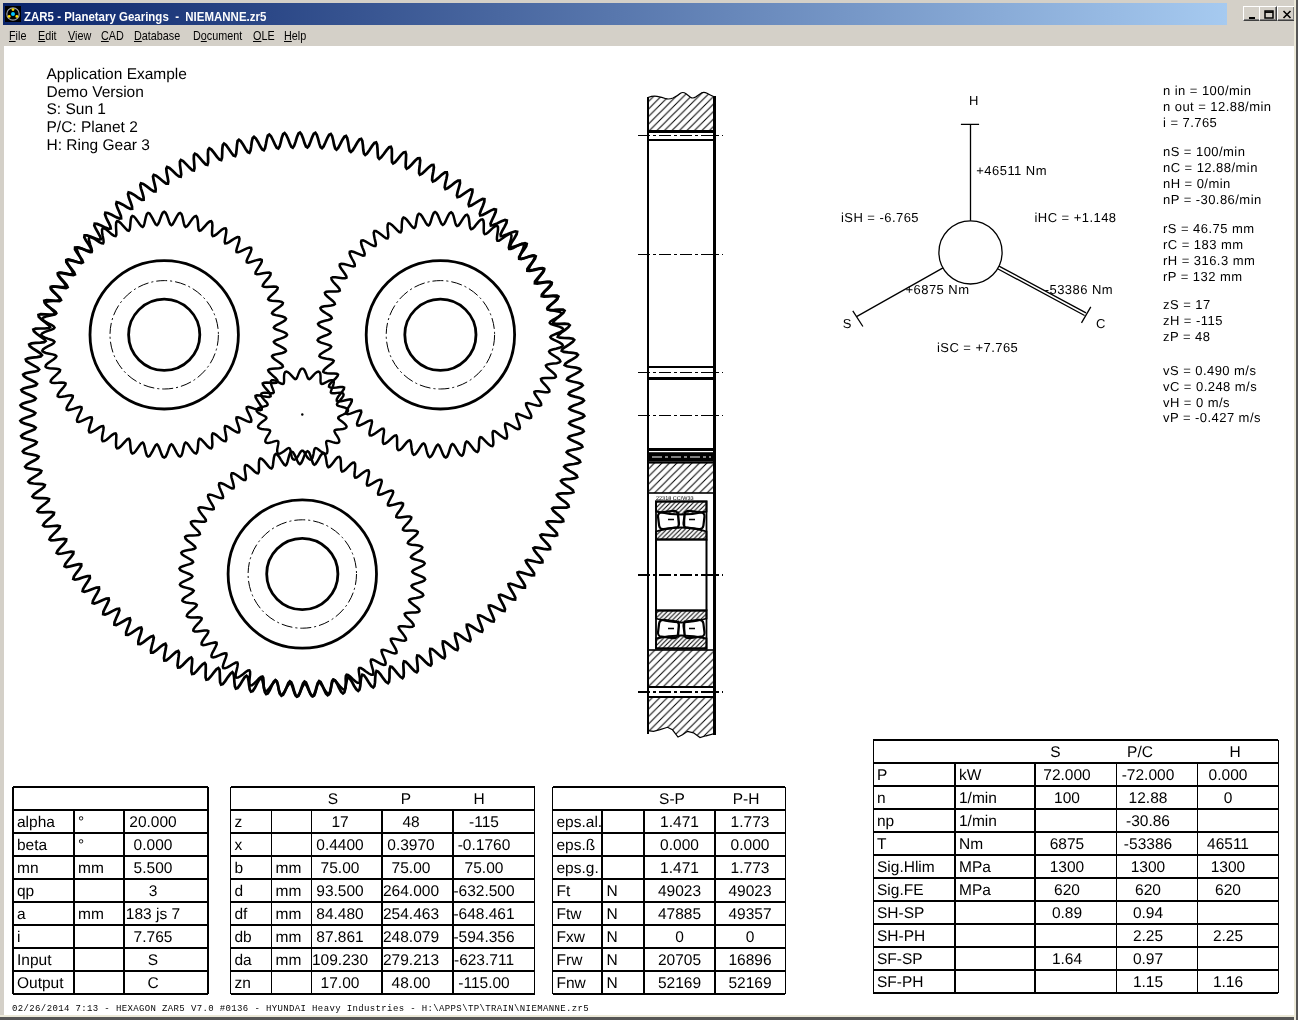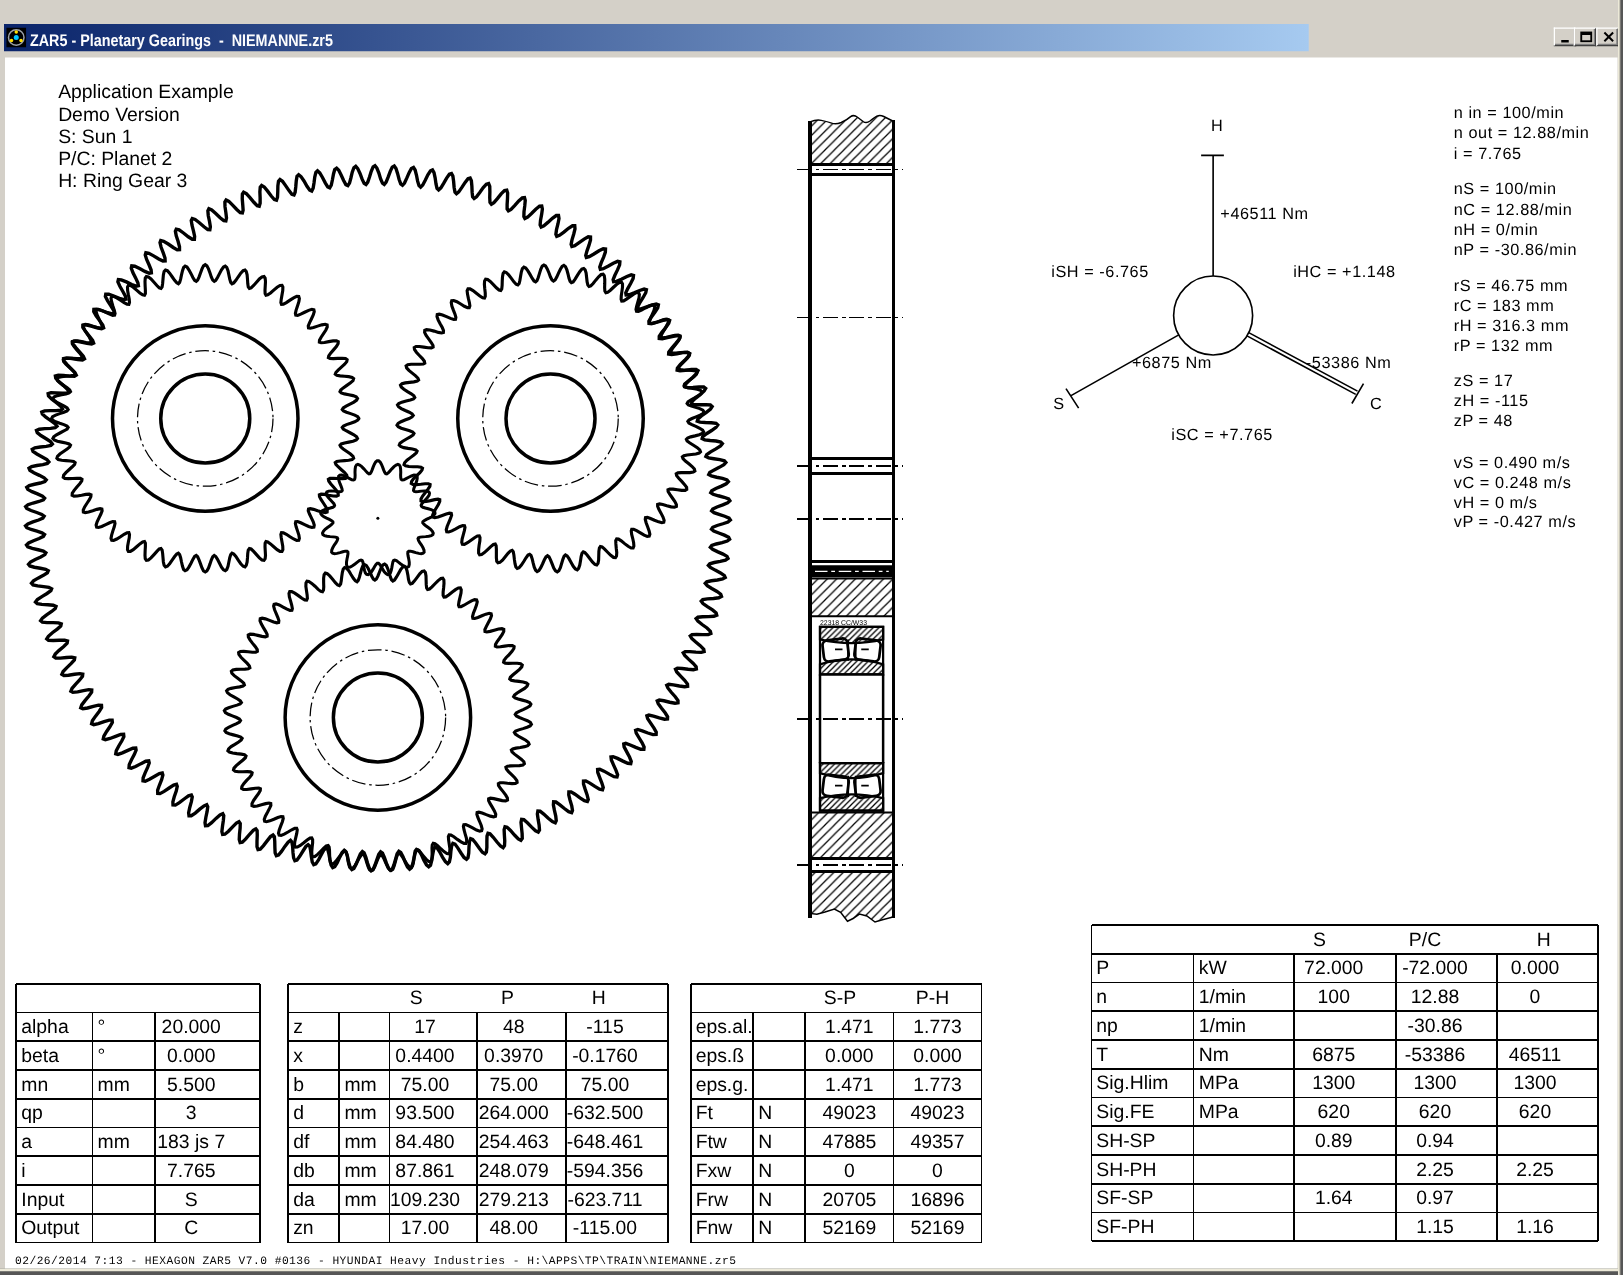--- a/index.html
+++ b/index.html
@@ -1,17 +1,17 @@
 <!DOCTYPE html>
 <html><head><meta charset="utf-8"><style>
 *{-webkit-font-smoothing:antialiased;}
 html,body{margin:0;padding:0;width:1298px;height:1020px;overflow:hidden;background:#d4d0c8;
 font-family:"Liberation Sans",sans-serif;-webkit-font-smoothing:antialiased;}
 #win{position:absolute;left:0;top:0;width:1298px;height:1020px;}
-#title{position:absolute;left:3px;top:19px;width:1044px;height:22px;transform:translateZ(0);
+#title{position:absolute;left:3px;top:3px;width:1224px;height:22px;transform:translateZ(0);
 background:linear-gradient(to right,#0a246a,#a6caf0);text-align:right;}
 #ttext{position:absolute;left:21px;top:6px;color:#fff;font-size:13.5px;font-weight:bold;transform:scaleX(0.85);transform-origin:0 50%;white-space:pre;opacity:0.99;}
 .wb{position:absolute;top:3px;width:16px;height:13px;background:#d4d0c8;
 border-top:1px solid #fff;border-left:1px solid #fff;border-right:1px solid #404040;border-bottom:1px solid #404040;
 box-shadow:inset -1px -1px 0 #808080;}
 #menubar{position:absolute;left:0px;top:25px;width:1295px;height:21px;background:#d4d0c8;transform:translateZ(0);}
 .mi{position:absolute;top:2.5px;font-size:13.5px;color:#000;transform:scaleX(0.8);transform-origin:0 50%;opacity:0.99;}
 #client{position:absolute;left:4px;top:46px;width:1290px;height:969px;background:#fff;}
 #status{position:absolute;left:12px;top:1004px;font-size:9px;letter-spacing:0.37px;color:#000;opacity:0.99;font-family:Liberation Mono, monospace;}
 #drawing{position:absolute;left:0;top:0;transform:translateZ(0);will-change:transform;}
@@ -36,20 +36,30 @@
           <path d="M3 9 L9 9" stroke="#000" stroke-width="2"></path>
         </svg></div>
     <div class="wb" style="left:1256px"><svg width="14" height="12">
           <rect x="3" y="2" width="8" height="7" fill="none" stroke="#000" stroke-width="1.5"></rect>
           <path d="M3 3.2 L11 3.2" stroke="#000" stroke-width="1.5"></path>
         </svg></div>
     <div class="wb" style="left:1274px"><svg width="14" height="12">
           <path d="M3.5 2 L10.5 9 M10.5 2 L3.5 9" stroke="#000" stroke-width="1.6"></path>
         </svg></div>
   </div>
+  <div id="menubar">
+      <span class="mi" style="left:8.9px"><u>F</u>ile</span>
+      <span class="mi" style="left:38.4px"><u>E</u>dit</span>
+      <span class="mi" style="left:68.4px"><u>V</u>iew</span>
+      <span class="mi" style="left:101.4px"><u>C</u>AD</span>
+      <span class="mi" style="left:134.2px"><u>D</u>atabase</span>
+      <span class="mi" style="left:193.0px">D<u>o</u>cument</span>
+      <span class="mi" style="left:252.5px"><u>O</u>LE</span>
+      <span class="mi" style="left:284.3px"><u>H</u>elp</span>
+    </div>
   <svg id="drawing" width="1298" height="1020" viewBox="0 0 1298 1020">
 <g fill="none" stroke="#000">
 <path d="M583.3 414.5 L584.3 416.0 L582.4 417.6 L578.3 419.0 L573.7 420.4 L570.2 421.8 L569.2 423.3 L571.0 424.8 L575.0 426.4 L579.5 428.1 L582.9 429.8 L583.7 431.4 L581.8 432.8 L577.7 434.1 L573.0 435.2 L569.4 436.4 L568.3 437.8 L570.1 439.4 L573.9 441.3 L578.4 443.3 L581.6 445.1 L582.4 446.8 L580.4 448.1 L576.2 449.1 L571.4 450.0 L567.8 451.0 L566.7 452.3 L568.3 454.0 L572.1 456.1 L576.4 458.3 L579.5 460.4 L580.2 462.0 L578.1 463.2 L573.9 464.0 L569.1 464.6 L565.4 465.4 L564.2 466.7 L565.8 468.5 L569.4 470.8 L573.6 473.2 L576.6 475.4 L577.2 477.1 L575.0 478.2 L570.8 478.8 L565.9 479.1 L562.2 479.7 L561.0 480.9 L562.4 482.8 L565.9 485.3 L570.0 487.9 L572.9 490.3 L573.4 492.1 L571.1 493.0 L566.9 493.3 L562.0 493.4 L558.3 493.8 L556.9 494.9 L558.3 496.9 L561.7 499.6 L565.6 502.4 L568.3 505.0 L568.7 506.7 L566.5 507.6 L562.2 507.7 L557.3 507.5 L553.6 507.7 L552.2 508.7 L553.4 510.8 L556.6 513.6 L560.4 516.7 L563.0 519.4 L563.3 521.2 L561.0 521.9 L556.7 521.7 L551.9 521.3 L548.1 521.3 L546.6 522.2 L547.8 524.3 L550.8 527.3 L554.4 530.6 L556.9 533.4 L557.1 535.2 L554.7 535.8 L550.5 535.4 L545.7 534.8 L541.9 534.5 L540.4 535.4 L541.4 537.6 L544.3 540.7 L547.7 544.2 L550.0 547.2 L550.1 549.0 L547.7 549.4 L543.5 548.8 L538.7 547.9 L535.0 547.4 L533.4 548.2 L534.3 550.4 L537.0 553.8 L540.2 557.4 L542.4 560.5 L542.4 562.3 L540.0 562.6 L535.8 561.8 L531.1 560.6 L527.4 560.0 L525.8 560.7 L526.6 562.9 L529.1 566.4 L532.1 570.2 L534.1 573.4 L534.0 575.2 L531.6 575.4 L527.4 574.3 L522.8 572.9 L519.1 572.0 L517.5 572.6 L518.1 574.9 L520.5 578.5 L523.2 582.5 L525.0 585.8 L524.9 587.6 L522.4 587.7 L518.3 586.4 L513.8 584.7 L510.2 583.6 L508.5 584.2 L509.0 586.5 L511.2 590.2 L513.7 594.3 L515.3 597.7 L515.1 599.5 L512.6 599.4 L508.6 597.9 L504.2 596.0 L500.6 594.7 L499.0 595.2 L499.3 597.5 L501.3 601.3 L503.6 605.6 L505.0 609.1 L504.6 610.9 L502.2 610.6 L498.3 608.9 L494.0 606.7 L490.5 605.3 L488.8 605.6 L489.1 608.0 L490.8 611.9 L492.8 616.3 L494.1 619.9 L493.6 621.6 L491.2 621.3 L487.4 619.3 L483.2 616.9 L479.8 615.3 L478.1 615.5 L478.2 617.9 L479.7 621.9 L481.5 626.4 L482.6 630.0 L482.0 631.8 L479.6 631.3 L475.9 629.1 L471.9 626.5 L468.6 624.7 L466.8 624.8 L466.8 627.2 L468.1 631.3 L469.7 635.9 L470.6 639.6 L469.9 641.2 L467.5 640.6 L464.0 638.3 L460.0 635.4 L456.9 633.5 L455.1 633.5 L455.0 635.9 L456.0 640.0 L457.4 644.7 L458.0 648.4 L457.3 650.1 L454.9 649.3 L451.5 646.8 L447.7 643.7 L444.7 641.6 L442.9 641.5 L442.7 643.9 L443.5 648.1 L444.6 652.8 L445.0 656.6 L444.2 658.2 L441.9 657.3 L438.6 654.6 L435.0 651.3 L432.1 649.0 L430.3 648.9 L429.9 651.2 L430.5 655.5 L431.3 660.2 L431.6 664.0 L430.6 665.6 L428.4 664.6 L425.3 661.7 L421.9 658.2 L419.1 655.7 L417.3 655.5 L416.8 657.8 L417.2 662.1 L417.7 666.9 L417.8 670.7 L416.7 672.2 L414.6 671.1 L411.6 668.0 L408.4 664.4 L405.7 661.8 L404.0 661.4 L403.3 663.7 L403.5 668.0 L403.8 672.8 L403.6 676.6 L402.5 678.1 L400.4 676.8 L397.6 673.6 L394.6 669.8 L392.0 667.0 L390.4 666.6 L389.6 668.9 L389.5 673.1 L389.5 678.0 L389.1 681.7 L388.0 683.1 L385.9 681.8 L383.3 678.4 L380.5 674.4 L378.1 671.6 L376.5 671.0 L375.6 673.3 L375.2 677.5 L375.0 682.4 L374.4 686.1 L373.2 687.4 L371.2 686.0 L368.8 682.4 L366.2 678.3 L364.0 675.3 L362.3 674.7 L361.3 676.9 L360.7 681.1 L360.3 685.9 L359.5 689.6 L358.2 690.9 L356.3 689.3 L354.0 685.7 L351.7 681.4 L349.6 678.3 L348.0 677.6 L346.9 679.7 L346.1 683.9 L345.3 688.7 L344.4 692.3 L343.0 693.5 L341.2 691.9 L339.1 688.1 L337.1 683.7 L335.2 680.5 L333.6 679.7 L332.4 681.7 L331.3 685.9 L330.3 690.6 L329.1 694.2 L327.7 695.3 L326.0 693.6 L324.1 689.7 L322.3 685.2 L320.6 681.9 L319.1 681.0 L317.7 683.0 L316.5 687.1 L315.2 691.8 L313.8 695.3 L312.3 696.3 L310.7 694.4 L309.1 690.5 L307.5 685.9 L306.0 682.5 L304.5 681.5 L303.0 683.4 L301.6 687.4 L300.0 692.0 L298.5 695.5 L296.9 696.4 L295.4 694.5 L294.0 690.4 L292.7 685.8 L291.3 682.3 L289.9 681.3 L288.3 683.1 L286.7 687.0 L284.9 691.5 L283.1 694.8 L281.5 695.7 L280.1 693.7 L278.9 689.6 L277.9 684.8 L276.7 681.3 L275.4 680.2 L273.7 681.9 L271.8 685.7 L269.8 690.1 L267.8 693.4 L266.2 694.1 L264.9 692.1 L264.0 687.9 L263.1 683.1 L262.2 679.5 L260.9 678.3 L259.1 679.9 L257.0 683.7 L254.8 688.0 L252.7 691.1 L251.0 691.7 L249.8 689.6 L249.1 685.4 L248.5 680.6 L247.8 676.9 L246.5 675.7 L244.7 677.2 L242.4 680.8 L239.9 684.9 L237.6 688.0 L235.9 688.5 L234.9 686.3 L234.4 682.1 L234.1 677.2 L233.5 673.5 L232.4 672.2 L230.5 673.7 L227.9 677.1 L225.2 681.1 L222.8 684.0 L221.1 684.5 L220.1 682.2 L219.9 678.0 L219.8 673.1 L219.5 669.4 L218.4 668.0 L216.4 669.3 L213.7 672.7 L210.8 676.5 L208.2 679.3 L206.4 679.7 L205.6 677.4 L205.6 673.1 L205.8 668.2 L205.7 664.5 L204.7 663.1 L202.6 664.3 L199.7 667.4 L196.6 671.1 L193.9 673.7 L192.1 674.0 L191.4 671.7 L191.6 667.4 L192.1 662.6 L192.2 658.8 L191.2 657.4 L189.1 658.5 L186.1 661.5 L182.8 665.0 L179.9 667.4 L178.1 667.6 L177.5 665.3 L178.0 661.0 L178.7 656.2 L179.0 652.5 L178.2 650.9 L176.0 651.9 L172.8 654.7 L169.3 658.1 L166.3 660.4 L164.4 660.5 L164.0 658.1 L164.7 653.8 L165.7 649.1 L166.2 645.4 L165.4 643.8 L163.2 644.7 L159.8 647.3 L156.2 650.5 L153.0 652.6 L151.2 652.6 L150.9 650.2 L151.8 646.0 L153.1 641.3 L153.8 637.6 L153.1 636.0 L150.8 636.7 L147.3 639.2 L143.5 642.1 L140.3 644.1 L138.4 644.0 L138.3 641.5 L139.4 637.4 L141.0 632.8 L141.8 629.1 L141.2 627.5 L138.9 628.1 L135.3 630.4 L131.3 633.1 L128.0 634.9 L126.2 634.7 L126.1 632.2 L127.5 628.2 L129.3 623.7 L130.3 620.1 L129.8 618.4 L127.5 618.9 L123.8 621.0 L119.6 623.4 L116.2 625.0 L114.4 624.7 L114.5 622.3 L116.1 618.3 L118.1 613.9 L119.4 610.4 L119.0 608.7 L116.6 609.0 L112.8 610.9 L108.5 613.2 L105.0 614.5 L103.2 614.1 L103.4 611.7 L105.2 607.8 L107.5 603.5 L108.9 600.1 L108.6 598.4 L106.3 598.6 L102.3 600.3 L97.9 602.3 L94.3 603.5 L92.6 603.0 L93.0 600.6 L95.0 596.8 L97.5 592.6 L99.1 589.3 L98.9 587.5 L96.5 587.6 L92.5 589.1 L88.0 590.8 L84.3 591.8 L82.6 591.2 L83.1 588.9 L85.3 585.2 L88.0 581.2 L89.9 577.9 L89.7 576.1 L87.4 576.1 L83.3 577.3 L78.7 578.9 L75.0 579.7 L73.3 579.0 L73.9 576.6 L76.3 573.1 L79.3 569.2 L81.3 566.0 L81.2 564.3 L78.8 564.1 L74.7 565.1 L70.0 566.4 L66.3 567.0 L64.6 566.2 L65.4 563.9 L68.0 560.5 L71.1 556.8 L73.3 553.8 L73.4 552.0 L71.0 551.7 L66.8 552.5 L62.1 553.5 L58.3 553.9 L56.7 553.0 L57.6 550.8 L60.4 547.5 L63.7 544.0 L66.0 541.0 L66.2 539.3 L63.9 538.9 L59.6 539.4 L54.8 540.2 L51.1 540.4 L49.5 539.4 L50.5 537.2 L53.5 534.1 L57.0 530.7 L59.5 527.9 L59.8 526.2 L57.4 525.7 L53.2 526.0 L48.3 526.5 L44.6 526.4 L43.1 525.4 L44.2 523.3 L47.3 520.3 L51.0 517.2 L53.7 514.5 L54.0 512.8 L51.7 512.1 L47.4 512.2 L42.6 512.4 L38.8 512.2 L37.4 511.1 L38.7 509.0 L41.9 506.2 L45.8 503.3 L48.6 500.8 L49.0 499.1 L46.8 498.3 L42.5 498.1 L37.6 498.1 L33.9 497.7 L32.5 496.5 L33.9 494.5 L37.3 491.9 L41.3 489.2 L44.2 486.8 L44.8 485.1 L42.6 484.2 L38.3 483.8 L33.5 483.5 L29.8 482.9 L28.4 481.6 L29.9 479.7 L33.5 477.3 L37.6 474.8 L40.7 472.6 L41.3 471.0 L39.1 469.9 L34.9 469.3 L30.1 468.7 L26.4 467.9 L25.2 466.6 L26.8 464.7 L30.4 462.5 L34.7 460.3 L37.9 458.2 L38.6 456.6 L36.5 455.5 L32.3 454.6 L27.5 453.8 L23.9 452.8 L22.8 451.4 L24.4 449.6 L28.2 447.6 L32.6 445.6 L35.9 443.7 L36.7 442.2 L34.7 440.9 L30.5 439.8 L25.8 438.7 L22.2 437.5 L21.2 436.0 L22.9 434.4 L26.8 432.6 L31.3 430.8 L34.7 429.1 L35.6 427.6 L33.6 426.3 L29.6 424.9 L24.9 423.6 L21.4 422.2 L20.4 420.7 L22.3 419.1 L26.3 417.5 L30.9 416.0 L34.3 414.5 L35.3 413.0 L33.4 411.6 L29.4 410.0 L24.8 408.4 L21.4 406.8 L20.5 405.3 L22.4 403.8 L26.5 402.4 L31.2 401.2 L34.7 399.9 L35.7 398.5 L34.0 396.9 L30.0 395.1 L25.6 393.3 L22.2 391.5 L21.4 389.9 L23.4 388.5 L27.6 387.4 L32.3 386.4 L35.9 385.3 L37.0 383.9 L35.3 382.3 L31.5 380.3 L27.1 378.2 L23.9 376.2 L23.2 374.6 L25.3 373.3 L29.5 372.4 L34.3 371.7 L37.9 370.8 L39.1 369.5 L37.5 367.7 L33.8 365.6 L29.5 363.2 L26.4 361.1 L25.8 359.4 L27.9 358.3 L32.2 357.6 L37.0 357.1 L40.7 356.4 L41.9 355.2 L40.4 353.3 L36.9 351.0 L32.7 348.4 L29.8 346.1 L29.2 344.4 L31.4 343.4 L35.7 342.9 L40.5 342.7 L44.2 342.2 L45.6 341.0 L44.2 339.1 L40.7 336.6 L36.7 333.8 L33.9 331.3 L33.4 329.6 L35.7 328.7 L40.0 328.5 L44.8 328.5 L48.6 328.2 L50.0 327.1 L48.7 325.1 L45.4 322.4 L41.5 319.4 L38.8 316.8 L38.5 315.0 L40.8 314.2 L45.1 314.3 L49.9 314.6 L53.7 314.5 L55.1 313.5 L53.9 311.4 L50.8 308.5 L47.1 305.3 L44.6 302.6 L44.3 300.8 L46.6 300.1 L50.9 300.4 L55.7 300.9 L59.5 301.1 L61.0 300.1 L59.9 298.0 L56.9 294.9 L53.5 291.5 L51.1 288.6 L50.9 286.8 L53.3 286.3 L57.5 286.8 L62.3 287.6 L66.0 288.0 L67.6 287.1 L66.6 284.9 L63.8 281.7 L60.6 278.1 L58.3 275.1 L58.2 273.3 L60.6 272.9 L64.9 273.6 L69.6 274.7 L73.3 275.2 L74.9 274.5 L74.1 272.3 L71.4 268.9 L68.4 265.1 L66.3 262.0 L66.3 260.2 L68.7 259.9 L72.9 260.9 L77.6 262.2 L81.3 263.0 L82.9 262.3 L82.2 260.0 L79.7 256.5 L76.9 252.6 L75.0 249.3 L75.1 247.5 L77.5 247.4 L81.7 248.6 L86.2 250.2 L89.9 251.1 L91.5 250.5 L90.9 248.2 L88.7 244.6 L86.0 240.5 L84.3 237.2 L84.6 235.4 L87.0 235.4 L91.0 236.8 L95.5 238.6 L99.1 239.7 L100.8 239.3 L100.3 236.9 L98.3 233.2 L95.9 229.0 L94.3 225.5 L94.7 223.7 L97.1 223.9 L101.1 225.5 L105.4 227.6 L108.9 228.9 L110.7 228.5 L110.3 226.2 L108.5 222.3 L106.3 218.0 L105.0 214.5 L105.4 212.7 L107.8 213.0 L111.7 214.8 L115.9 217.1 L119.4 218.6 L121.1 218.3 L120.9 216.0 L119.3 212.0 L117.3 207.6 L116.2 204.0 L116.7 202.2 L119.1 202.7 L122.9 204.7 L127.0 207.2 L130.3 208.9 L132.1 208.7 L132.0 206.4 L130.6 202.3 L128.9 197.8 L128.0 194.1 L128.6 192.4 L130.9 193.0 L134.6 195.2 L138.6 198.0 L141.8 199.9 L143.6 199.8 L143.6 197.4 L142.5 193.2 L141.0 188.6 L140.3 184.9 L141.0 183.3 L143.3 183.9 L146.8 186.4 L150.6 189.4 L153.8 191.4 L155.5 191.4 L155.7 189.0 L154.8 184.9 L153.6 180.2 L153.0 176.4 L153.8 174.8 L156.1 175.6 L159.5 178.2 L163.2 181.4 L166.2 183.6 L167.9 183.7 L168.3 181.4 L167.6 177.1 L166.6 172.4 L166.3 168.6 L167.1 167.0 L169.4 168.0 L172.6 170.8 L176.1 174.2 L179.0 176.5 L180.7 176.7 L181.2 174.4 L180.7 170.1 L180.0 165.3 L179.9 161.6 L180.9 160.0 L183.1 161.1 L186.1 164.1 L189.4 167.6 L192.2 170.2 L193.9 170.4 L194.5 168.1 L194.2 163.9 L193.8 159.0 L193.9 155.3 L194.9 153.8 L197.1 154.9 L200.0 158.1 L203.1 161.8 L205.7 164.5 L207.4 164.9 L208.1 162.6 L208.1 158.3 L207.9 153.5 L208.2 149.7 L209.3 148.3 L211.4 149.6 L214.1 152.9 L217.0 156.8 L219.5 159.6 L221.2 160.1 L222.0 157.8 L222.2 153.6 L222.3 148.7 L222.8 145.0 L224.0 143.6 L226.0 145.0 L228.5 148.5 L231.2 152.5 L233.5 155.5 L235.2 156.0 L236.1 153.8 L236.6 149.6 L237.0 144.8 L237.6 141.0 L238.9 139.8 L240.8 141.3 L243.2 144.8 L245.6 149.0 L247.8 152.1 L249.4 152.8 L250.5 150.6 L251.2 146.4 L251.8 141.6 L252.7 137.9 L254.0 136.7 L255.8 138.3 L258.0 142.0 L260.2 146.3 L262.2 149.5 L263.8 150.3 L265.0 148.2 L265.9 144.0 L266.8 139.2 L267.8 135.6 L269.3 134.5 L271.0 136.2 L272.9 140.0 L274.9 144.4 L276.7 147.7 L278.3 148.5 L279.6 146.5 L280.7 142.4 L281.8 137.7 L283.1 134.2 L284.6 133.1 L286.2 134.9 L288.0 138.8 L289.7 143.3 L291.3 146.7 L292.8 147.6 L294.2 145.7 L295.6 141.6 L297.0 137.0 L298.5 133.5 L300.0 132.6 L301.5 134.4 L303.1 138.4 L304.5 143.1 L306.0 146.5 L307.4 147.5 L308.9 145.7 L310.5 141.7 L312.2 137.1 L313.8 133.7 L315.4 132.8 L316.8 134.8 L318.1 138.9 L319.3 143.6 L320.6 147.1 L322.0 148.2 L323.6 146.4 L325.4 142.5 L327.3 138.1 L329.1 134.8 L330.8 134.0 L332.1 136.0 L333.2 140.2 L334.1 144.9 L335.2 148.5 L336.5 149.7 L338.2 148.0 L340.2 144.2 L342.3 139.9 L344.4 136.7 L346.0 136.0 L347.2 138.1 L348.1 142.3 L348.8 147.1 L349.6 150.7 L350.9 151.9 L352.7 150.3 L354.9 146.7 L357.3 142.5 L359.5 139.4 L361.2 138.8 L362.3 140.9 L362.9 145.2 L363.3 150.0 L364.0 153.7 L365.2 155.0 L367.0 153.5 L369.5 149.9 L372.1 145.9 L374.4 142.9 L376.1 142.4 L377.1 144.6 L377.5 148.9 L377.7 153.7 L378.1 157.4 L379.3 158.8 L381.2 157.4 L383.8 154.0 L386.6 150.1 L389.1 147.3 L390.9 146.8 L391.8 149.1 L391.9 153.4 L391.8 158.2 L392.0 162.0 L393.1 163.4 L395.1 162.1 L397.9 158.9 L400.9 155.1 L403.6 152.4 L405.4 152.1 L406.1 154.4 L406.0 158.7 L405.7 163.5 L405.7 167.2 L406.7 168.7 L408.8 167.5 L411.7 164.5 L415.0 160.8 L417.8 158.3 L419.6 158.1 L420.2 160.4 L419.8 164.7 L419.2 169.5 L419.1 173.3 L419.9 174.8 L422.1 173.7 L425.2 170.8 L428.6 167.4 L431.6 165.0 L433.4 164.9 L433.9 167.2 L433.3 171.5 L432.4 176.3 L432.1 180.0 L432.9 181.6 L435.1 180.6 L438.3 177.9 L441.9 174.6 L445.0 172.4 L446.8 172.4 L447.2 174.8 L446.4 179.0 L445.2 183.7 L444.7 187.4 L445.4 189.0 L447.6 188.2 L451.1 185.7 L454.8 182.6 L458.0 180.6 L459.8 180.6 L460.0 183.1 L459.0 187.2 L457.6 191.9 L456.9 195.5 L457.5 197.2 L459.8 196.5 L463.3 194.1 L467.3 191.3 L470.6 189.4 L472.4 189.6 L472.4 192.0 L471.2 196.1 L469.6 200.7 L468.6 204.3 L469.1 206.0 L471.4 205.4 L475.1 203.2 L479.2 200.6 L482.6 199.0 L484.4 199.2 L484.3 201.7 L482.9 205.7 L481.0 210.1 L479.8 213.7 L480.3 215.4 L482.6 215.0 L486.4 213.0 L490.6 210.6 L494.1 209.1 L495.9 209.5 L495.7 211.9 L494.0 215.9 L491.9 220.2 L490.5 223.7 L490.9 225.4 L493.2 225.1 L497.1 223.4 L501.5 221.2 L505.0 219.9 L506.8 220.4 L506.5 222.8 L504.6 226.6 L502.2 230.9 L500.6 234.3 L500.9 236.0 L503.3 235.8 L507.3 234.3 L511.7 232.4 L515.3 231.3 L517.1 231.8 L516.6 234.2 L514.5 238.0 L511.9 242.0 L510.2 245.4 L510.4 247.1 L512.8 247.1 L516.8 245.7 L521.4 244.1 L525.0 243.2 L526.7 243.8 L526.2 246.2 L523.9 249.8 L521.0 253.7 L519.1 257.0 L519.2 258.7 L521.6 258.8 L525.7 257.7 L530.4 256.3 L534.1 255.6 L535.7 256.3 L535.0 258.7 L532.5 262.2 L529.5 265.9 L527.4 269.0 L527.4 270.8 L529.8 271.0 L533.9 270.1 L538.7 269.0 L542.4 268.5 L544.0 269.3 L543.2 271.6 L540.5 274.9 L537.3 278.6 L535.0 281.6 L534.9 283.3 L537.3 283.7 L541.5 283.0 L546.2 282.1 L550.0 281.8 L551.6 282.7 L550.6 285.0 L547.8 288.2 L544.3 291.6 L541.9 294.5 L541.7 296.2 L544.0 296.7 L548.3 296.3 L553.1 295.6 L556.9 295.6 L558.4 296.5 L557.3 298.7 L554.3 301.8 L550.7 305.0 L548.1 307.7 L547.8 309.5 L550.1 310.1 L554.4 309.9 L559.2 309.5 L563.0 309.6 L564.5 310.7 L563.3 312.8 L560.1 315.7 L556.3 318.7 L553.6 321.3 L553.2 323.0 L555.5 323.8 L559.7 323.8 L564.6 323.7 L568.3 324.0 L569.7 325.2 L568.4 327.2 L565.1 329.9 L561.1 332.7 L558.3 335.2 L557.8 336.9 L560.0 337.7 L564.3 338.0 L569.1 338.2 L572.9 338.7 L574.2 339.9 L572.8 341.9 L569.3 344.4 L565.2 347.0 L562.2 349.3 L561.7 350.9 L563.8 351.9 L568.1 352.4 L572.9 352.8 L576.6 353.6 L577.9 354.9 L576.4 356.8 L572.7 359.1 L568.5 361.5 L565.4 363.6 L564.7 365.2 L566.9 366.3 L571.1 367.0 L575.9 367.7 L579.5 368.6 L580.7 370.0 L579.1 371.8 L575.4 373.9 L571.0 376.1 L567.8 378.0 L567.0 379.6 L569.1 380.8 L573.3 381.8 L578.0 382.7 L581.6 383.9 L582.7 385.3 L581.0 387.0 L577.2 388.9 L572.7 390.8 L569.4 392.6 L568.6 394.1 L570.5 395.4 L574.7 396.6 L579.3 397.8 L582.9 399.2 L583.9 400.6 L582.1 402.3 L578.2 403.9 L573.6 405.6 L570.2 407.2 L569.3 408.7 L571.2 410.1 L575.2 411.5 L579.8 413.0 L583.3 414.5 Z" stroke-width="2.7"></path>
 <path d="M287.1 334.8 L286.2 336.1 L283.8 337.4 L280.5 338.6 L277.2 339.7 L274.8 340.8 L273.8 341.9 L274.6 343.2 L276.9 344.6 L280.0 346.2 L283.1 347.8 L285.3 349.4 L286.0 350.8 L285.0 352.0 L282.4 353.0 L279.0 353.7 L275.6 354.4 L273.0 355.2 L272.0 356.2 L272.6 357.5 L274.6 359.2 L277.5 361.2 L280.4 363.2 L282.4 365.0 L282.9 366.6 L281.7 367.6 L279.0 368.2 L275.6 368.5 L272.1 368.8 L269.4 369.2 L268.2 370.1 L268.7 371.5 L270.5 373.4 L273.1 375.8 L275.7 378.1 L277.4 380.2 L277.7 381.8 L276.4 382.7 L273.7 382.9 L270.2 382.8 L266.7 382.6 L264.0 382.7 L262.7 383.4 L263.0 384.8 L264.5 387.0 L266.8 389.6 L269.1 392.3 L270.5 394.6 L270.6 396.2 L269.2 396.9 L266.5 396.8 L263.0 396.2 L259.6 395.5 L256.9 395.3 L255.5 395.8 L255.6 397.3 L256.9 399.7 L258.8 402.6 L260.7 405.5 L261.8 408.0 L261.7 409.6 L260.2 410.1 L257.5 409.6 L254.1 408.6 L250.8 407.5 L248.2 406.9 L246.8 407.2 L246.6 408.7 L247.6 411.2 L249.1 414.3 L250.6 417.5 L251.4 420.1 L251.1 421.7 L249.5 422.0 L246.9 421.2 L243.7 419.7 L240.6 418.2 L238.1 417.2 L236.6 417.4 L236.3 418.8 L236.9 421.4 L238.0 424.7 L239.1 428.1 L239.5 430.7 L239.0 432.3 L237.4 432.4 L234.9 431.2 L232.0 429.4 L229.1 427.4 L226.7 426.2 L225.2 426.1 L224.7 427.5 L225.0 430.2 L225.6 433.6 L226.2 437.0 L226.3 439.8 L225.6 441.2 L224.0 441.1 L221.7 439.7 L219.0 437.4 L216.4 435.1 L214.2 433.6 L212.8 433.3 L212.1 434.6 L212.0 437.3 L212.2 440.8 L212.4 444.3 L212.1 447.0 L211.2 448.3 L209.6 448.0 L207.5 446.3 L205.2 443.7 L202.9 441.1 L200.9 439.2 L199.5 438.8 L198.6 440.0 L198.2 442.7 L198.0 446.1 L197.7 449.6 L197.0 452.3 L196.0 453.5 L194.5 453.0 L192.6 451.0 L190.6 448.1 L188.7 445.2 L187.0 443.2 L185.6 442.5 L184.6 443.6 L183.8 446.2 L183.1 449.6 L182.4 453.0 L181.4 455.6 L180.2 456.6 L178.8 455.9 L177.2 453.7 L175.6 450.6 L174.0 447.5 L172.6 445.2 L171.4 444.4 L170.2 445.4 L169.1 447.8 L168.0 451.1 L166.8 454.4 L165.5 456.8 L164.2 457.6 L162.8 456.8 L161.6 454.4 L160.4 451.1 L159.2 447.8 L158.1 445.4 L157.0 444.4 L155.7 445.2 L154.3 447.5 L152.8 450.6 L151.1 453.7 L149.6 455.9 L148.1 456.6 L146.9 455.6 L146.0 453.0 L145.2 449.6 L144.5 446.2 L143.7 443.6 L142.7 442.5 L141.4 443.2 L139.7 445.2 L137.7 448.1 L135.7 451.0 L133.9 453.0 L132.4 453.5 L131.3 452.3 L130.7 449.6 L130.4 446.1 L130.1 442.7 L129.7 440.0 L128.8 438.8 L127.4 439.2 L125.5 441.1 L123.2 443.7 L120.8 446.3 L118.7 448.0 L117.1 448.3 L116.2 447.0 L116.0 444.3 L116.1 440.8 L116.3 437.3 L116.3 434.6 L115.6 433.3 L114.1 433.6 L111.9 435.1 L109.3 437.4 L106.6 439.7 L104.3 441.1 L102.7 441.2 L102.0 439.8 L102.1 437.0 L102.7 433.6 L103.4 430.2 L103.6 427.5 L103.1 426.1 L101.6 426.2 L99.3 427.4 L96.4 429.4 L93.4 431.2 L90.9 432.4 L89.4 432.3 L88.8 430.7 L89.3 428.1 L90.3 424.7 L91.4 421.4 L92.0 418.8 L91.7 417.4 L90.2 417.2 L87.7 418.2 L84.6 419.7 L81.4 421.2 L78.8 422.0 L77.3 421.7 L76.9 420.1 L77.7 417.5 L79.2 414.3 L80.7 411.2 L81.7 408.7 L81.5 407.2 L80.1 406.9 L77.5 407.5 L74.2 408.6 L70.9 409.6 L68.2 410.1 L66.7 409.6 L66.6 408.0 L67.7 405.5 L69.6 402.6 L71.5 399.7 L72.7 397.3 L72.8 395.8 L71.4 395.3 L68.7 395.5 L65.3 396.2 L61.9 396.8 L59.2 396.9 L57.7 396.2 L57.8 394.6 L59.3 392.3 L61.5 389.6 L63.8 387.0 L65.4 384.8 L65.6 383.4 L64.3 382.7 L61.6 382.6 L58.1 382.8 L54.7 382.9 L51.9 382.7 L50.6 381.8 L50.9 380.2 L52.7 378.1 L55.2 375.8 L57.8 373.4 L59.7 371.5 L60.1 370.1 L58.9 369.2 L56.3 368.8 L52.8 368.5 L49.3 368.2 L46.6 367.6 L45.5 366.6 L46.0 365.0 L47.9 363.2 L50.8 361.2 L53.7 359.2 L55.8 357.5 L56.4 356.2 L55.3 355.2 L52.7 354.4 L49.3 353.7 L45.9 353.0 L43.4 352.0 L42.3 350.8 L43.0 349.4 L45.2 347.8 L48.3 346.2 L51.4 344.6 L53.7 343.2 L54.5 341.9 L53.6 340.8 L51.1 339.7 L47.8 338.6 L44.5 337.4 L42.1 336.1 L41.3 334.8 L42.1 333.4 L44.5 332.1 L47.8 330.9 L51.1 329.8 L53.6 328.7 L54.5 327.6 L53.7 326.3 L51.4 324.9 L48.3 323.3 L45.2 321.7 L43.0 320.1 L42.3 318.7 L43.4 317.5 L45.9 316.5 L49.3 315.8 L52.7 315.1 L55.3 314.3 L56.4 313.3 L55.8 312.0 L53.7 310.3 L50.8 308.3 L47.9 306.3 L46.0 304.5 L45.5 302.9 L46.6 301.9 L49.3 301.3 L52.8 301.0 L56.3 300.7 L58.9 300.3 L60.1 299.4 L59.7 298.0 L57.8 296.1 L55.2 293.7 L52.7 291.4 L50.9 289.3 L50.6 287.7 L51.9 286.8 L54.7 286.6 L58.1 286.7 L61.6 286.9 L64.3 286.8 L65.6 286.1 L65.4 284.7 L63.8 282.5 L61.5 279.9 L59.3 277.2 L57.8 274.9 L57.7 273.3 L59.2 272.6 L61.9 272.7 L65.3 273.3 L68.7 274.0 L71.4 274.2 L72.8 273.7 L72.7 272.2 L71.5 269.8 L69.6 266.9 L67.7 264.0 L66.6 261.5 L66.7 259.9 L68.2 259.4 L70.9 259.9 L74.2 260.9 L77.5 262.0 L80.1 262.6 L81.5 262.3 L81.7 260.8 L80.7 258.3 L79.2 255.2 L77.7 252.0 L76.9 249.4 L77.3 247.8 L78.8 247.5 L81.4 248.3 L84.6 249.8 L87.7 251.3 L90.2 252.3 L91.7 252.1 L92.0 250.7 L91.4 248.1 L90.3 244.8 L89.3 241.4 L88.8 238.8 L89.4 237.2 L90.9 237.1 L93.4 238.3 L96.4 240.1 L99.3 242.1 L101.6 243.3 L103.1 243.4 L103.6 242.0 L103.4 239.3 L102.7 235.9 L102.1 232.5 L102.0 229.7 L102.7 228.3 L104.3 228.4 L106.6 229.8 L109.3 232.1 L111.9 234.4 L114.1 235.9 L115.6 236.2 L116.3 234.9 L116.3 232.2 L116.1 228.7 L116.0 225.2 L116.2 222.5 L117.1 221.2 L118.7 221.5 L120.8 223.2 L123.2 225.8 L125.5 228.4 L127.4 230.3 L128.8 230.7 L129.7 229.5 L130.1 226.8 L130.4 223.4 L130.7 219.9 L131.3 217.2 L132.4 216.0 L133.9 216.5 L135.7 218.5 L137.7 221.4 L139.7 224.3 L141.4 226.3 L142.7 227.0 L143.7 225.9 L144.5 223.3 L145.2 219.9 L146.0 216.5 L146.9 213.9 L148.1 212.9 L149.6 213.6 L151.1 215.8 L152.8 218.9 L154.3 222.0 L155.7 224.3 L157.0 225.1 L158.1 224.1 L159.2 221.7 L160.4 218.4 L161.6 215.1 L162.8 212.7 L164.2 211.8 L165.5 212.7 L166.8 215.1 L168.0 218.4 L169.1 221.7 L170.2 224.1 L171.4 225.1 L172.6 224.3 L174.0 222.0 L175.6 218.9 L177.2 215.8 L178.8 213.6 L180.2 212.9 L181.4 213.9 L182.4 216.5 L183.1 219.9 L183.8 223.3 L184.6 225.9 L185.6 227.0 L187.0 226.3 L188.7 224.3 L190.6 221.4 L192.6 218.5 L194.5 216.5 L196.0 216.0 L197.0 217.2 L197.7 219.9 L198.0 223.4 L198.2 226.8 L198.6 229.5 L199.5 230.7 L200.9 230.3 L202.9 228.4 L205.2 225.8 L207.5 223.2 L209.6 221.5 L211.2 221.2 L212.1 222.5 L212.4 225.2 L212.2 228.7 L212.0 232.2 L212.1 234.9 L212.8 236.2 L214.2 235.9 L216.4 234.4 L219.0 232.1 L221.7 229.8 L224.0 228.4 L225.6 228.3 L226.3 229.7 L226.2 232.5 L225.6 235.9 L225.0 239.3 L224.7 242.0 L225.2 243.4 L226.7 243.3 L229.1 242.1 L232.0 240.1 L234.9 238.3 L237.4 237.1 L239.0 237.2 L239.5 238.8 L239.1 241.4 L238.0 244.8 L236.9 248.1 L236.3 250.7 L236.6 252.1 L238.1 252.3 L240.6 251.3 L243.7 249.8 L246.9 248.3 L249.5 247.5 L251.1 247.8 L251.4 249.4 L250.6 252.0 L249.1 255.2 L247.6 258.3 L246.6 260.8 L246.8 262.3 L248.2 262.6 L250.8 262.0 L254.1 260.9 L257.5 259.9 L260.2 259.4 L261.7 259.9 L261.8 261.5 L260.7 264.0 L258.8 266.9 L256.9 269.8 L255.6 272.2 L255.5 273.7 L256.9 274.2 L259.6 274.0 L263.0 273.3 L266.5 272.7 L269.2 272.6 L270.6 273.3 L270.5 274.9 L269.1 277.2 L266.8 279.9 L264.5 282.5 L263.0 284.7 L262.7 286.1 L264.0 286.8 L266.7 286.9 L270.2 286.7 L273.7 286.6 L276.4 286.8 L277.7 287.7 L277.4 289.3 L275.7 291.4 L273.1 293.7 L270.5 296.1 L268.7 298.0 L268.2 299.4 L269.4 300.3 L272.1 300.7 L275.6 301.0 L279.0 301.3 L281.7 301.9 L282.9 302.9 L282.4 304.5 L280.4 306.3 L277.5 308.3 L274.6 310.3 L272.6 312.0 L272.0 313.3 L273.0 314.3 L275.6 315.1 L279.0 315.8 L282.4 316.5 L285.0 317.5 L286.0 318.7 L285.3 320.1 L283.1 321.7 L280.0 323.3 L276.9 324.9 L274.6 326.3 L273.8 327.6 L274.8 328.7 L277.2 329.8 L280.5 330.9 L283.8 332.1 L286.2 333.4 L287.1 334.7 Z" stroke-width="2.5"></path>
 <circle cx="164.2" cy="334.8" r="74.2" stroke-width="2.8"></circle>
 <circle cx="164.2" cy="334.8" r="54.2" stroke-width="1" stroke-dasharray="11 3 2 3"></circle>
 <circle cx="164.2" cy="334.8" r="35.6" stroke-width="2.8"></circle>
 <path d="M553.6 334.8 L551.2 336.0 L550.3 337.1 L551.1 338.4 L553.5 339.7 L556.7 341.1 L559.8 342.6 L562.1 344.1 L562.9 345.5 L561.9 346.7 L559.4 347.8 L556.0 348.7 L552.6 349.5 L550.1 350.4 L549.1 351.5 L549.7 352.8 L551.9 354.4 L554.8 356.2 L557.8 358.1 L559.8 359.9 L560.4 361.4 L559.3 362.5 L556.7 363.2 L553.2 363.6 L549.7 364.0 L547.1 364.6 L545.9 365.5 L546.4 366.9 L548.3 368.8 L551.1 371.0 L553.7 373.2 L555.5 375.2 L555.9 376.8 L554.6 377.7 L551.9 378.1 L548.5 378.1 L545.0 378.1 L542.3 378.3 L541.0 379.0 L541.3 380.5 L543.0 382.6 L545.4 385.1 L547.7 387.7 L549.3 389.9 L549.4 391.5 L548.1 392.3 L545.3 392.3 L541.9 391.8 L538.4 391.3 L535.8 391.2 L534.4 391.8 L534.5 393.2 L535.9 395.5 L537.9 398.4 L539.9 401.2 L541.1 403.6 L541.1 405.2 L539.6 405.8 L536.9 405.5 L533.5 404.6 L530.2 403.6 L527.6 403.1 L526.1 403.5 L526.1 405.0 L527.1 407.5 L528.8 410.5 L530.4 413.6 L531.3 416.2 L531.0 417.8 L529.5 418.2 L526.9 417.5 L523.6 416.2 L520.4 414.8 L517.9 413.9 L516.4 414.1 L516.2 415.6 L516.9 418.2 L518.1 421.4 L519.3 424.7 L519.9 427.4 L519.4 428.9 L517.8 429.1 L515.3 428.1 L512.3 426.3 L509.3 424.5 L506.9 423.4 L505.4 423.4 L505.0 424.8 L505.3 427.4 L506.2 430.8 L506.9 434.2 L507.1 436.9 L506.5 438.4 L504.9 438.4 L502.5 437.0 L499.7 434.9 L497.0 432.7 L494.8 431.3 L493.3 431.1 L492.6 432.4 L492.7 435.1 L493.0 438.6 L493.4 442.1 L493.2 444.8 L492.4 446.1 L490.8 445.9 L488.6 444.3 L486.1 441.8 L483.7 439.3 L481.7 437.5 L480.3 437.2 L479.5 438.4 L479.1 441.1 L479.0 444.6 L478.9 448.1 L478.4 450.7 L477.4 452.0 L475.9 451.5 L473.9 449.6 L471.8 446.8 L469.7 444.0 L467.9 442.1 L466.6 441.5 L465.6 442.6 L464.9 445.2 L464.4 448.7 L463.8 452.1 L462.9 454.7 L461.8 455.8 L460.3 455.1 L458.6 453.0 L456.9 450.0 L455.2 446.9 L453.7 444.7 L452.4 444.0 L451.3 445.0 L450.3 447.5 L449.3 450.8 L448.3 454.1 L447.1 456.6 L445.8 457.5 L444.4 456.7 L443.0 454.4 L441.7 451.1 L440.4 447.9 L439.2 445.5 L438.0 444.6 L436.8 445.5 L435.5 447.8 L434.1 451.0 L432.6 454.1 L431.1 456.4 L429.7 457.2 L428.5 456.2 L427.4 453.7 L426.5 450.3 L425.7 446.9 L424.8 444.4 L423.7 443.4 L422.4 444.0 L420.8 446.2 L419.0 449.2 L417.1 452.1 L415.3 454.2 L413.8 454.7 L412.7 453.6 L412.0 451.0 L411.5 447.5 L411.1 444.0 L410.6 441.4 L409.7 440.3 L408.3 440.8 L406.4 442.7 L404.2 445.4 L402.0 448.1 L399.9 449.9 L398.4 450.2 L397.4 449.0 L397.1 446.3 L397.1 442.8 L397.1 439.3 L396.9 436.6 L396.2 435.3 L394.7 435.6 L392.6 437.3 L390.1 439.7 L387.5 442.1 L385.3 443.6 L383.7 443.8 L382.9 442.4 L382.9 439.7 L383.3 436.2 L383.9 432.7 L384.0 430.1 L383.4 428.7 L381.9 428.8 L379.6 430.2 L376.8 432.2 L374.0 434.2 L371.5 435.5 L369.9 435.4 L369.4 433.9 L369.7 431.2 L370.6 427.9 L371.5 424.5 L372.0 421.9 L371.6 420.5 L370.2 420.4 L367.7 421.4 L364.6 423.1 L361.5 424.7 L359.0 425.6 L357.4 425.4 L357.0 423.8 L357.7 421.2 L359.0 418.0 L360.4 414.8 L361.3 412.2 L361.0 410.7 L359.6 410.5 L357.0 411.2 L353.8 412.4 L350.5 413.6 L347.8 414.2 L346.3 413.7 L346.1 412.2 L347.1 409.6 L348.9 406.6 L350.7 403.6 L351.8 401.2 L351.8 399.7 L350.4 399.3 L347.7 399.7 L344.4 400.5 L340.9 401.2 L338.2 401.4 L336.8 400.8 L336.8 399.2 L338.1 396.8 L340.3 394.0 L342.4 391.3 L343.9 389.1 L344.1 387.6 L342.7 387.0 L340.1 387.0 L336.6 387.4 L333.1 387.7 L330.4 387.5 L329.0 386.7 L329.3 385.1 L330.9 382.9 L333.4 380.5 L335.9 378.1 L337.6 376.0 L338.0 374.6 L336.8 373.8 L334.1 373.4 L330.6 373.4 L327.1 373.2 L324.5 372.7 L323.2 371.7 L323.7 370.2 L325.6 368.2 L328.3 366.1 L331.1 364.0 L333.1 362.3 L333.7 360.9 L332.6 359.9 L330.0 359.2 L326.5 358.7 L323.1 358.1 L320.5 357.2 L319.4 356.1 L320.0 354.6 L322.2 353.0 L325.2 351.2 L328.2 349.5 L330.5 348.0 L331.2 346.7 L330.2 345.6 L327.7 344.6 L324.4 343.6 L321.0 342.6 L318.6 341.4 L317.6 340.1 L318.5 338.7 L320.8 337.4 L324.0 336.0 L327.3 334.8 L329.7 333.5 L330.6 332.4 L329.7 331.1 L327.4 329.8 L324.2 328.4 L321.0 326.9 L318.8 325.4 L318.0 324.0 L319.0 322.8 L321.5 321.7 L324.9 320.8 L328.2 320.0 L330.8 319.1 L331.8 318.0 L331.1 316.7 L329.0 315.1 L326.0 313.3 L323.1 311.4 L321.0 309.6 L320.4 308.1 L321.6 307.0 L324.2 306.3 L327.7 305.9 L331.1 305.5 L333.8 304.9 L334.9 304.0 L334.4 302.6 L332.5 300.7 L329.8 298.5 L327.1 296.3 L325.3 294.3 L324.9 292.7 L326.2 291.8 L328.9 291.4 L332.4 291.4 L335.9 291.4 L338.6 291.2 L339.8 290.5 L339.5 289.0 L337.9 286.9 L335.5 284.4 L333.1 281.8 L331.6 279.6 L331.4 278.0 L332.8 277.2 L335.5 277.2 L339.0 277.7 L342.4 278.2 L345.1 278.3 L346.5 277.7 L346.4 276.3 L345.0 274.0 L342.9 271.1 L340.9 268.3 L339.7 265.9 L339.8 264.3 L341.2 263.7 L343.9 264.0 L347.3 264.9 L350.7 265.9 L353.3 266.4 L354.7 266.0 L354.8 264.5 L353.8 262.0 L352.1 259.0 L350.5 255.9 L349.6 253.3 L349.8 251.7 L351.4 251.3 L354.0 252.0 L357.2 253.3 L360.4 254.7 L363.0 255.6 L364.4 255.4 L364.7 253.9 L364.0 251.3 L362.7 248.1 L361.5 244.8 L361.0 242.1 L361.4 240.6 L363.0 240.4 L365.5 241.4 L368.6 243.2 L371.5 245.0 L374.0 246.1 L375.4 246.1 L375.9 244.7 L375.5 242.1 L374.7 238.7 L374.0 235.3 L373.7 232.6 L374.4 231.1 L376.0 231.1 L378.4 232.5 L381.1 234.6 L383.9 236.8 L386.1 238.2 L387.6 238.4 L388.2 237.1 L388.2 234.4 L387.8 230.9 L387.5 227.4 L387.7 224.7 L388.5 223.4 L390.1 223.6 L392.2 225.2 L394.7 227.7 L397.1 230.2 L399.2 232.0 L400.6 232.3 L401.4 231.1 L401.7 228.4 L401.8 224.9 L402.0 221.4 L402.5 218.8 L403.5 217.5 L405.0 218.0 L406.9 219.9 L409.1 222.7 L411.1 225.5 L412.9 227.4 L414.3 228.0 L415.3 226.9 L415.9 224.3 L416.5 220.8 L417.1 217.4 L417.9 214.8 L419.1 213.7 L420.6 214.4 L422.2 216.5 L424.0 219.5 L425.7 222.6 L427.2 224.8 L428.5 225.5 L429.6 224.5 L430.6 222.0 L431.6 218.7 L432.6 215.4 L433.8 212.9 L435.1 212.0 L436.4 212.8 L437.8 215.1 L439.2 218.4 L440.4 221.6 L441.6 224.0 L442.8 224.9 L444.1 224.0 L445.4 221.7 L446.8 218.5 L448.3 215.4 L449.7 213.1 L451.1 212.3 L452.4 213.3 L453.5 215.8 L454.4 219.2 L455.2 222.6 L456.1 225.1 L457.1 226.1 L458.5 225.5 L460.1 223.3 L461.9 220.3 L463.8 217.4 L465.5 215.3 L467.0 214.8 L468.1 215.9 L468.9 218.5 L469.3 222.0 L469.7 225.5 L470.3 228.1 L471.2 229.2 L472.6 228.7 L474.5 226.8 L476.6 224.1 L478.9 221.4 L480.9 219.6 L482.5 219.3 L483.4 220.5 L483.8 223.2 L483.8 226.7 L483.7 230.2 L483.9 232.9 L484.7 234.2 L486.1 233.9 L488.3 232.2 L490.8 229.8 L493.4 227.4 L495.6 225.9 L497.2 225.7 L498.0 227.1 L498.0 229.8 L497.5 233.3 L497.0 236.8 L496.9 239.4 L497.4 240.8 L498.9 240.7 L501.2 239.3 L504.0 237.3 L506.9 235.3 L509.3 234.0 L510.9 234.1 L511.5 235.6 L511.2 238.3 L510.3 241.6 L509.3 245.0 L508.8 247.6 L509.2 249.0 L510.7 249.1 L513.2 248.1 L516.2 246.4 L519.3 244.8 L521.9 243.9 L523.5 244.1 L523.8 245.7 L523.2 248.3 L521.8 251.5 L520.4 254.7 L519.6 257.3 L519.8 258.8 L521.3 259.0 L523.9 258.3 L527.1 257.1 L530.4 255.9 L533.0 255.3 L534.6 255.8 L534.8 257.3 L533.7 259.9 L532.0 262.9 L530.2 265.9 L529.0 268.3 L529.1 269.8 L530.5 270.2 L533.1 269.8 L536.5 269.0 L539.9 268.3 L542.6 268.1 L544.1 268.7 L544.1 270.3 L542.7 272.7 L540.6 275.5 L538.4 278.2 L537.0 280.4 L536.8 281.9 L538.1 282.5 L540.8 282.5 L544.3 282.1 L547.7 281.8 L550.5 282.0 L551.8 282.8 L551.6 284.4 L549.9 286.6 L547.5 289.0 L545.0 291.4 L543.2 293.5 L542.9 294.9 L544.1 295.7 L546.8 296.1 L550.2 296.1 L553.7 296.3 L556.4 296.8 L557.6 297.8 L557.2 299.3 L555.3 301.3 L552.5 303.4 L549.7 305.5 L547.7 307.2 L547.2 308.6 L548.3 309.6 L550.9 310.3 L554.3 310.8 L557.8 311.4 L560.4 312.3 L561.5 313.4 L560.8 314.9 L558.7 316.5 L555.7 318.3 L552.6 320.0 L550.4 321.5 L549.7 322.8 L550.7 323.9 L553.2 324.9 L556.5 325.9 L559.8 326.9 L562.3 328.1 L563.2 329.4 L562.4 330.8 L560.1 332.1 L556.8 333.5 L553.6 334.8 Z" stroke-width="2.5"></path>
 <circle cx="440.4" cy="334.8" r="74.2" stroke-width="2.8"></circle>
 <circle cx="440.4" cy="334.8" r="54.2" stroke-width="1" stroke-dasharray="11 3 2 3"></circle>

